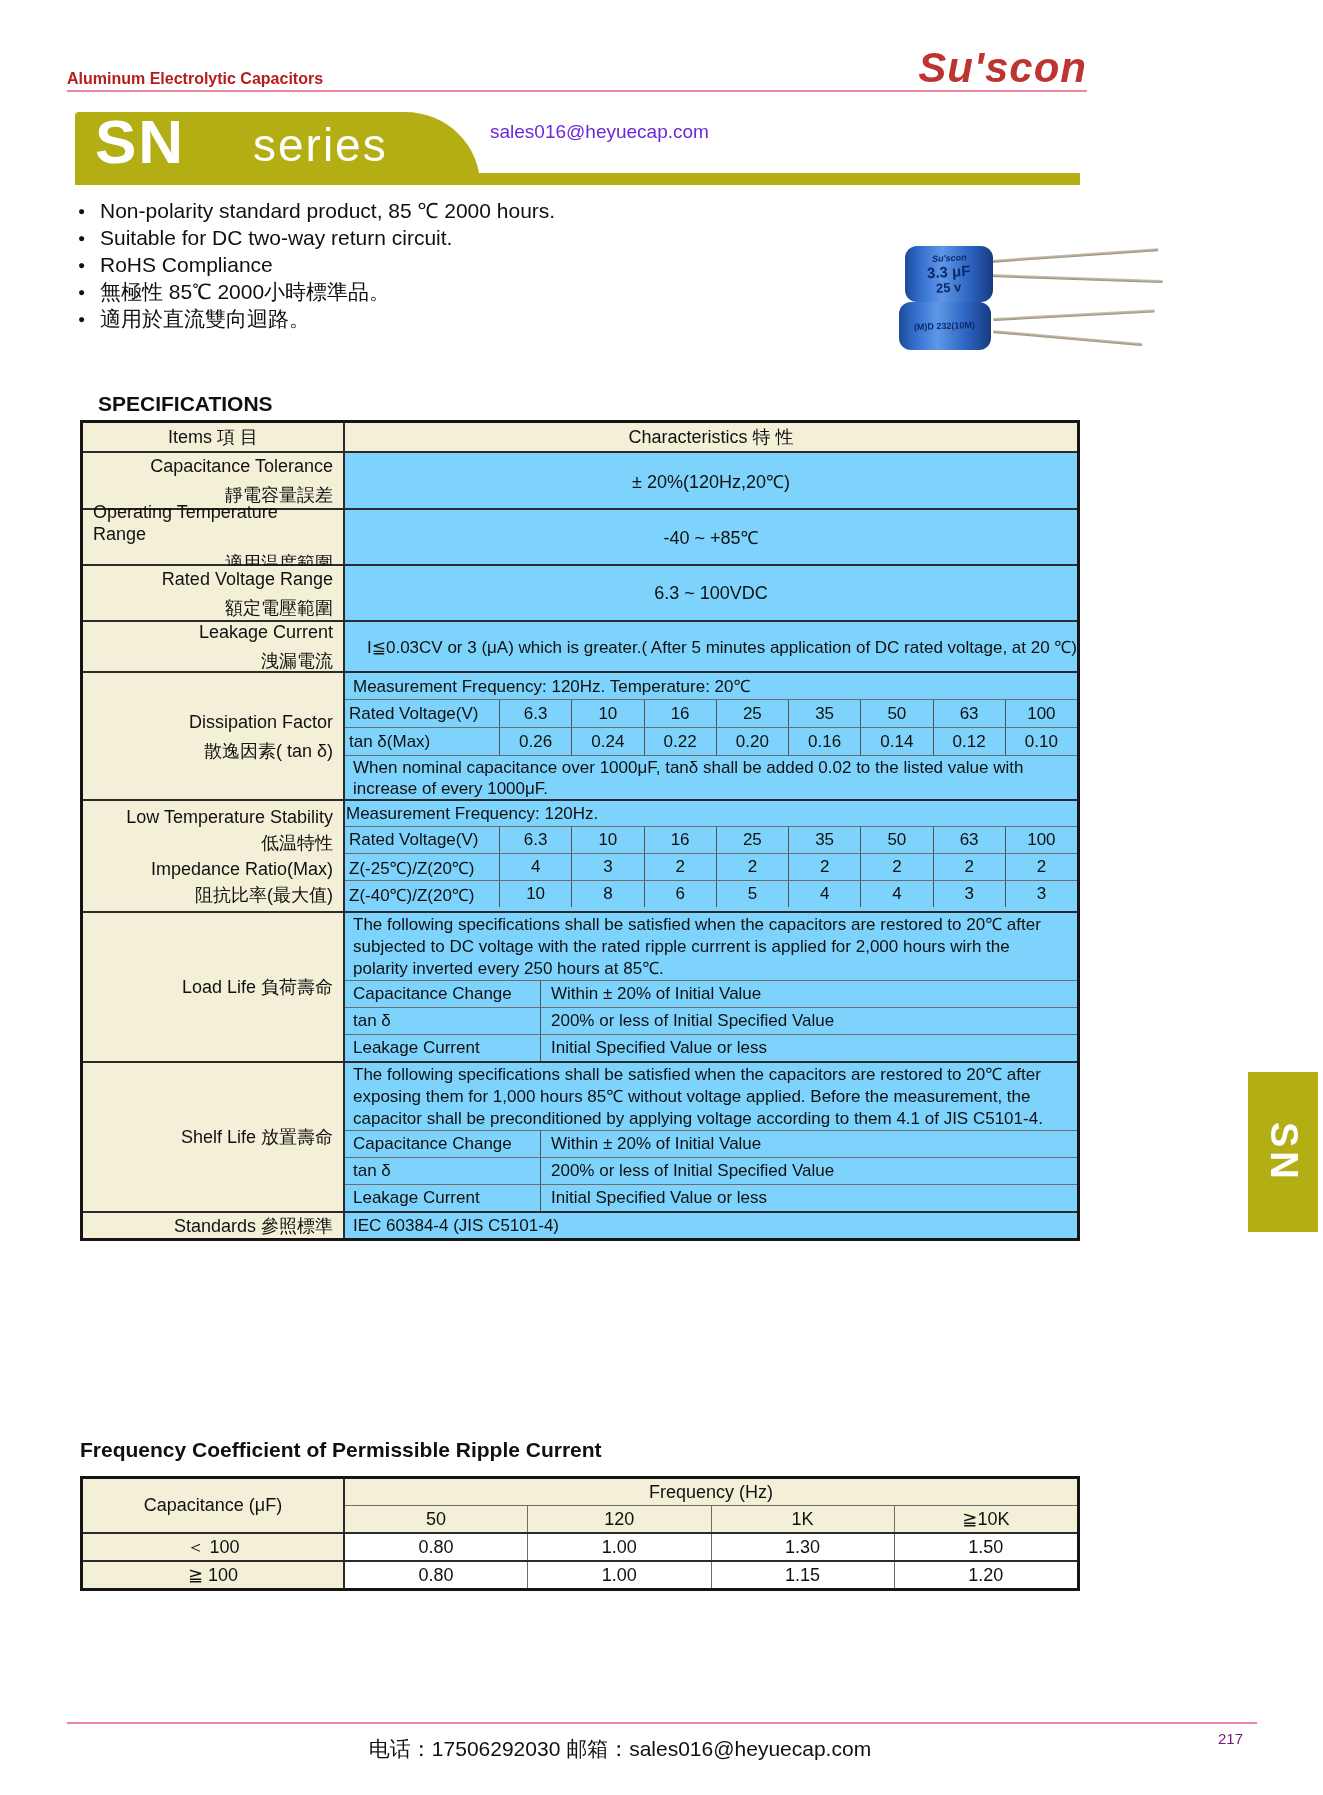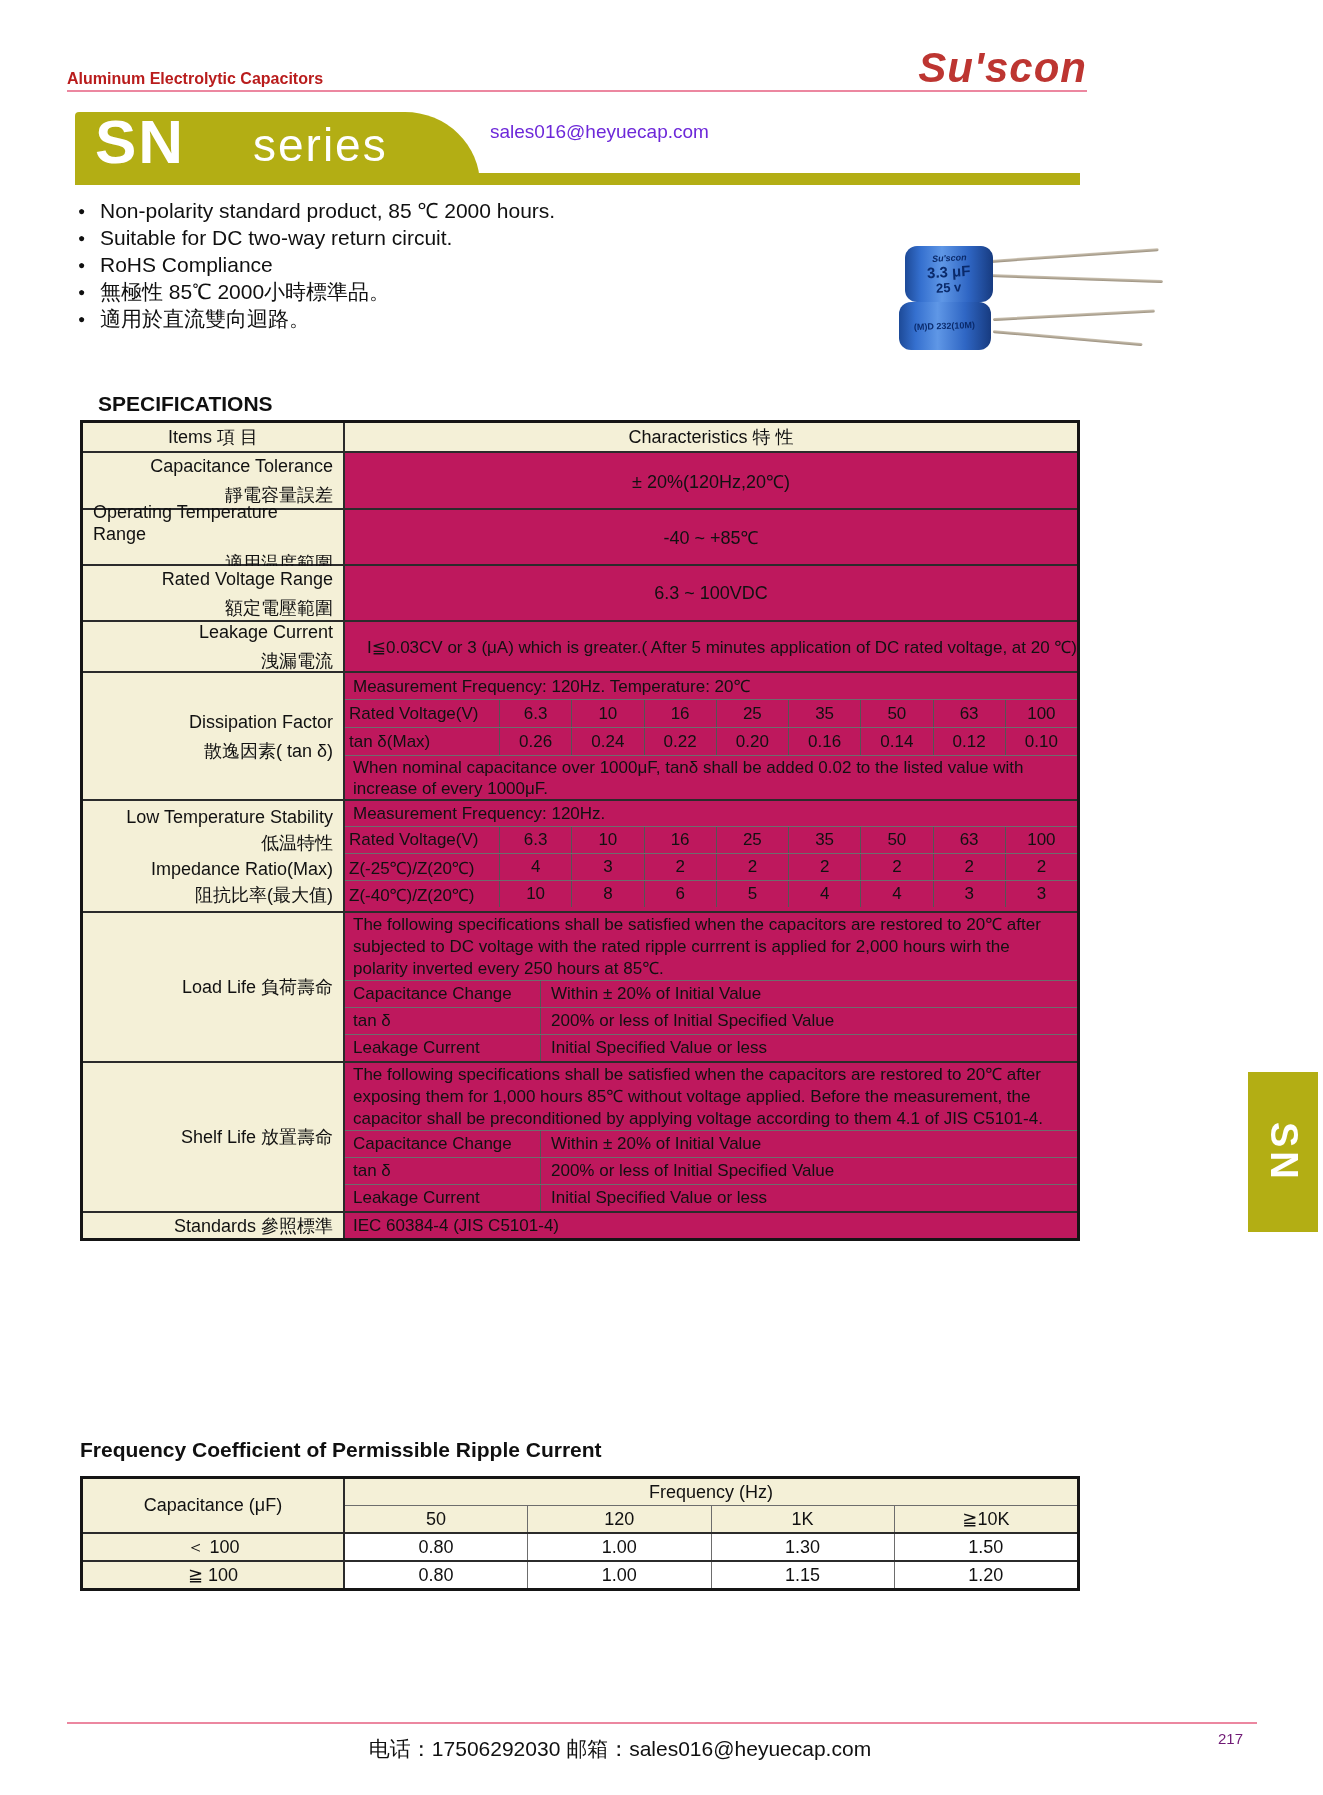--- a/index.html
+++ b/index.html
@@ -41,21 +41,21 @@
   .lead { position:absolute; height:3px; background:linear-gradient(180deg,#cfc6b6,#9a8f7d); border-radius:2px; transform-origin:left center; }
   .lead1 { left:194px; top:24px; width:170px; transform:rotate(-4deg); }
   .lead2 { left:194px; top:38px; width:174px; transform:rotate(2deg); }
   .lead3 { left:198px; top:82px; width:162px; transform:rotate(-3deg); }
   .lead4 { left:198px; top:94px; width:150px; transform:rotate(5deg); }
 
   
   .sec-heading { position:absolute; font-size:21px; font-weight:bold; color:#101010; }
 
   
-  .stable { position:absolute; left:80px; top:420px; width:1000px; border:3px solid #151515; background:#be185d; font-size:18px; }
+  .stable { position:absolute; left:80px; top:420px; width:1000px; border:3px solid #151515; background:#7dd3fc; font-size:18px; }
   .srow { display:flex; align-items:stretch; }
   .bt2 { border-top:2px solid #2b2b2b; }
   .bt1 { border-top:1px solid #6d6d6d; }
   .lab { width:262px; background:#f4f0d7; border-right:2px solid #2b2b2b; padding:5px 10px;
          display:flex; flex-direction:column; justify-content:center; gap:7px;align-items:flex-end; }
   .lab div { line-height:22px; }
   .labc { align-items:center; flex-direction:row; justify-content:center; }
   .val { flex:1; display:flex; align-items:center; justify-content:center; }
   .valL { justify-content:flex-start; padding-left:22px; font-size:17px; }
   .sub { flex:1; display:flex; flex-direction:column; min-width:0; }
@@ -208,21 +208,21 @@
     </div>
 
     <div class="srow bt2">
       <div class="lab" style="gap:4px;">
         <div>Low Temperature Stability</div>
         <div>低温特性</div>
         <div>Impedance Ratio(Max)</div>
         <div>阻抗比率(最大值)</div>
       </div>
       <div class="sub">
-        <div class="note h25" style="padding-left:8px;">Measurement Frequency: 120Hz.</div>
+        <div class="note h25" style="padding-left:1px;">Measurement Frequency: 120Hz.</div>
         <div class="srow h27 bt1">
           <div class="g0">Rated Voltage(V)</div>
           <div class="gv">6.3</div>
           <div class="gv">10</div>
           <div class="gv">16</div>
           <div class="gv">25</div>
           <div class="gv">35</div>
           <div class="gv">50</div>
           <div class="gv">63</div>
           <div class="gv">100</div>

